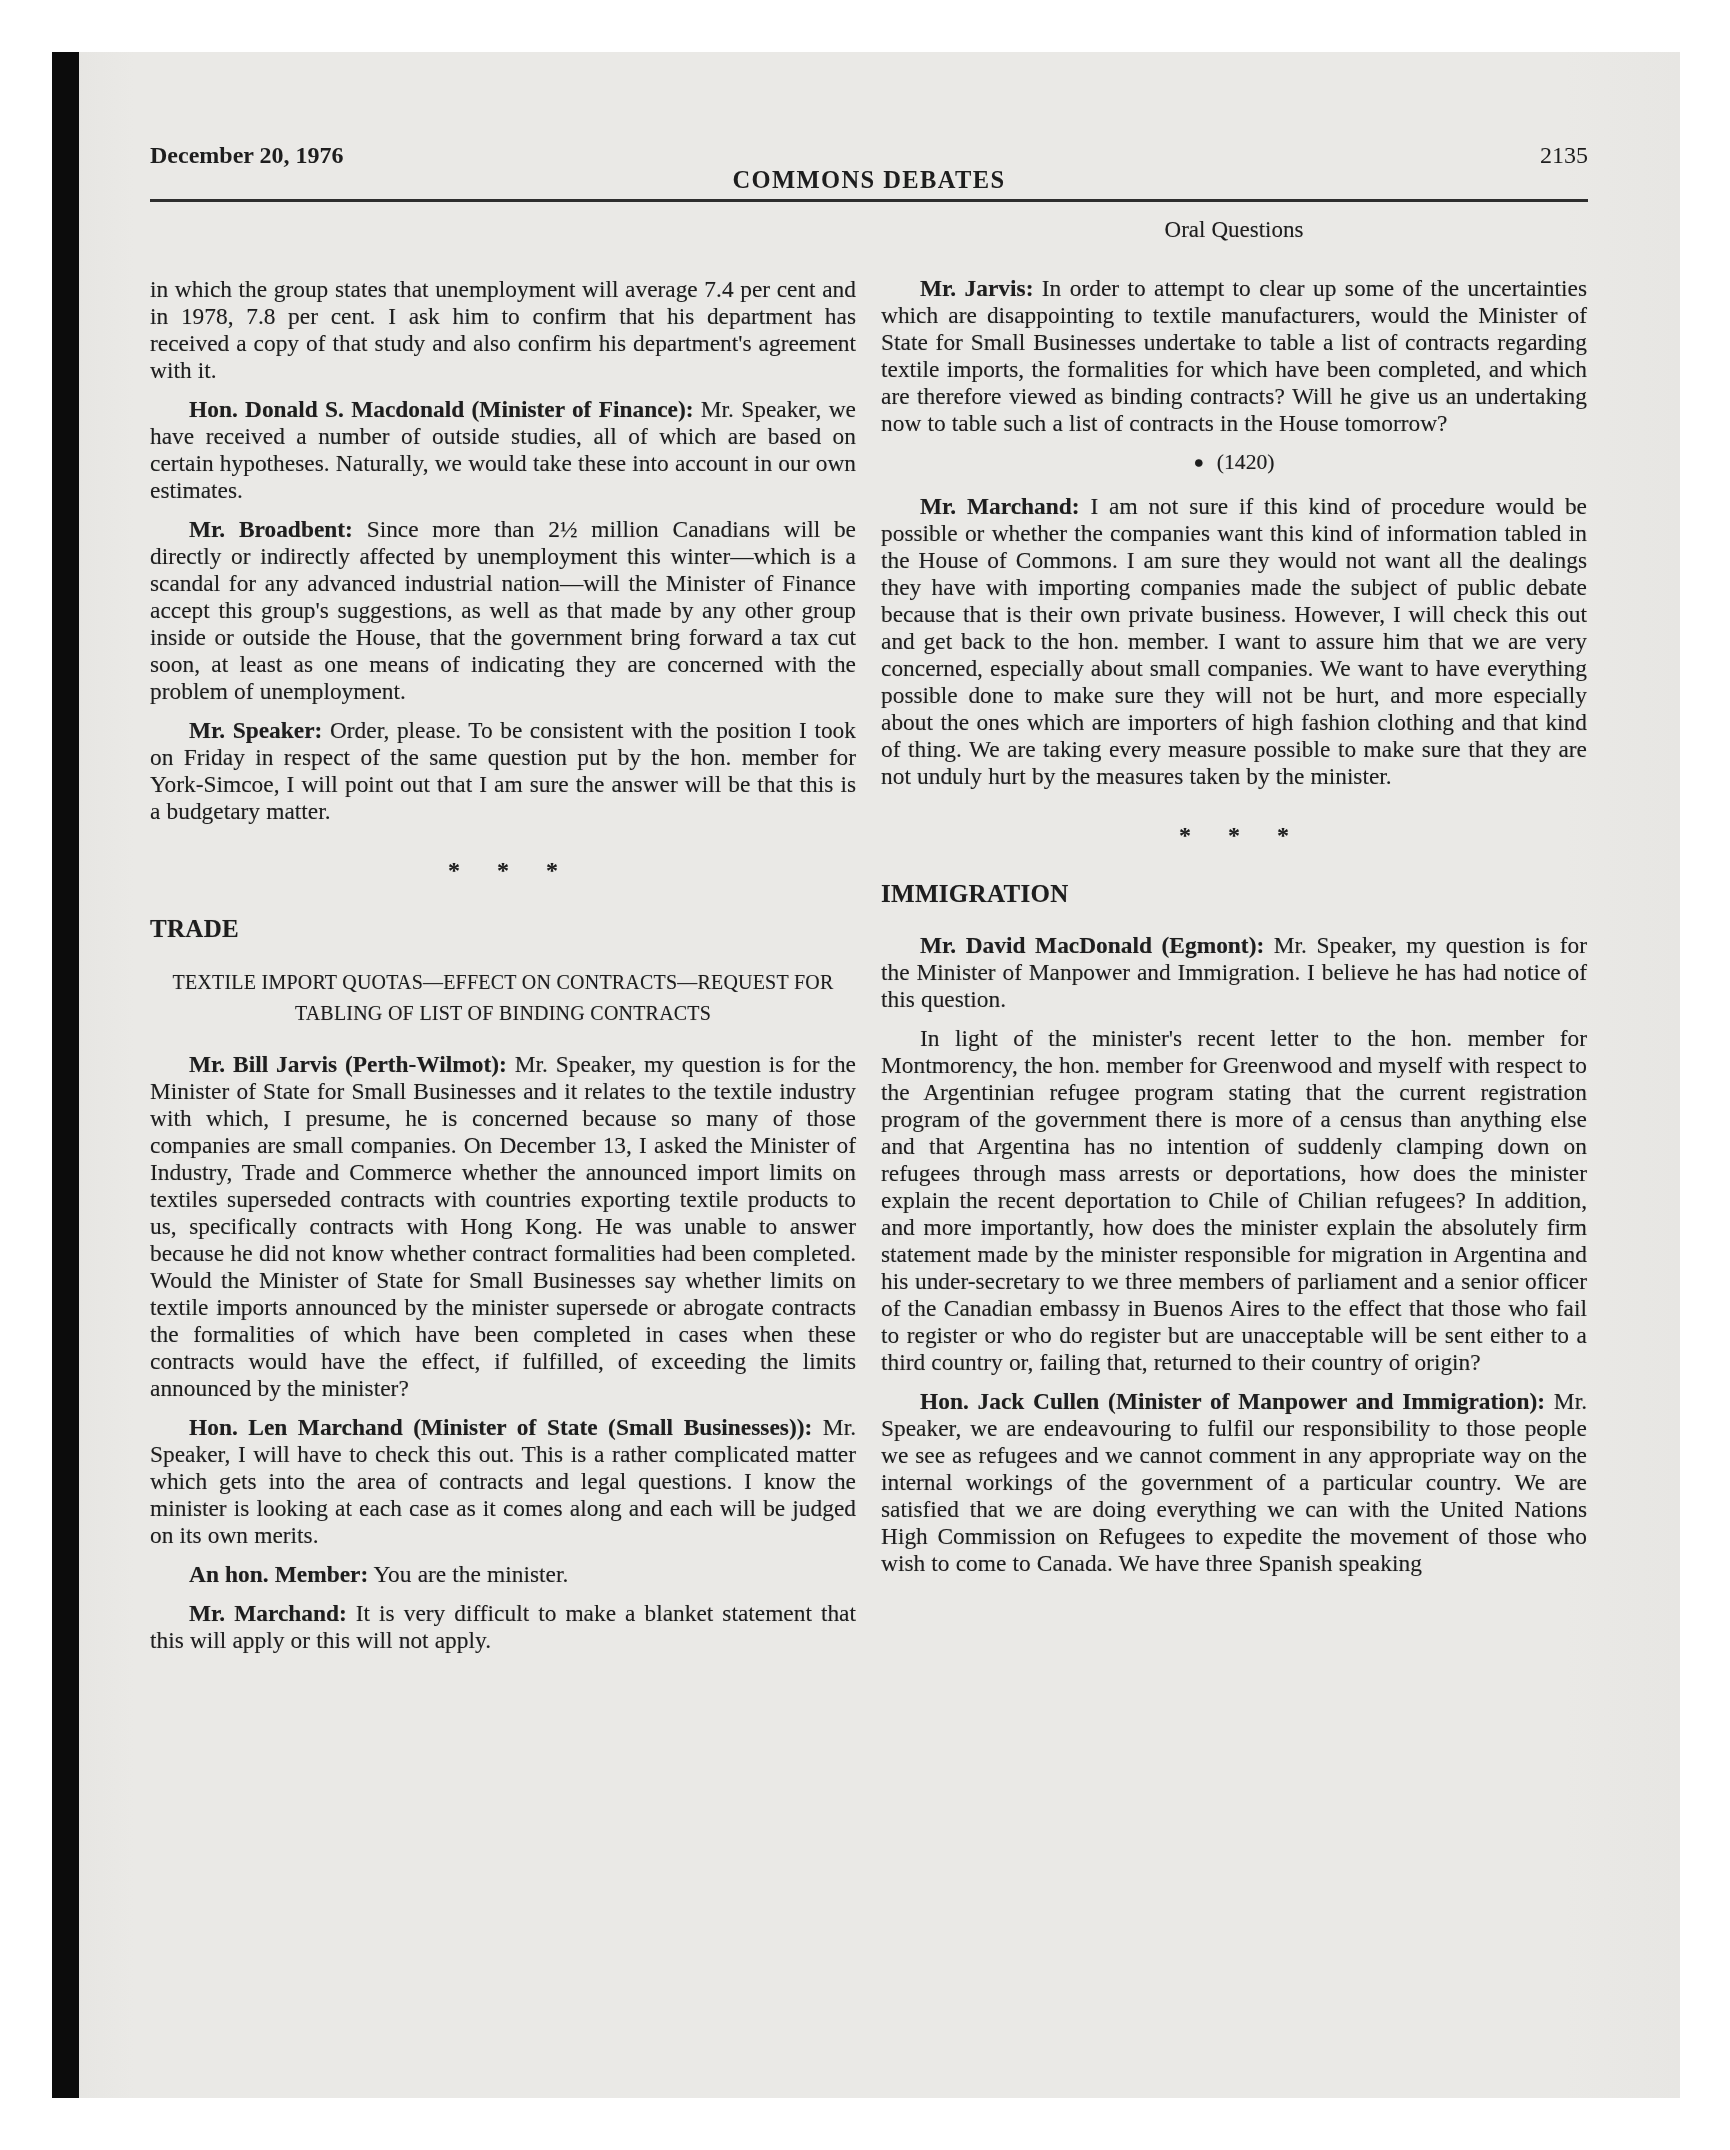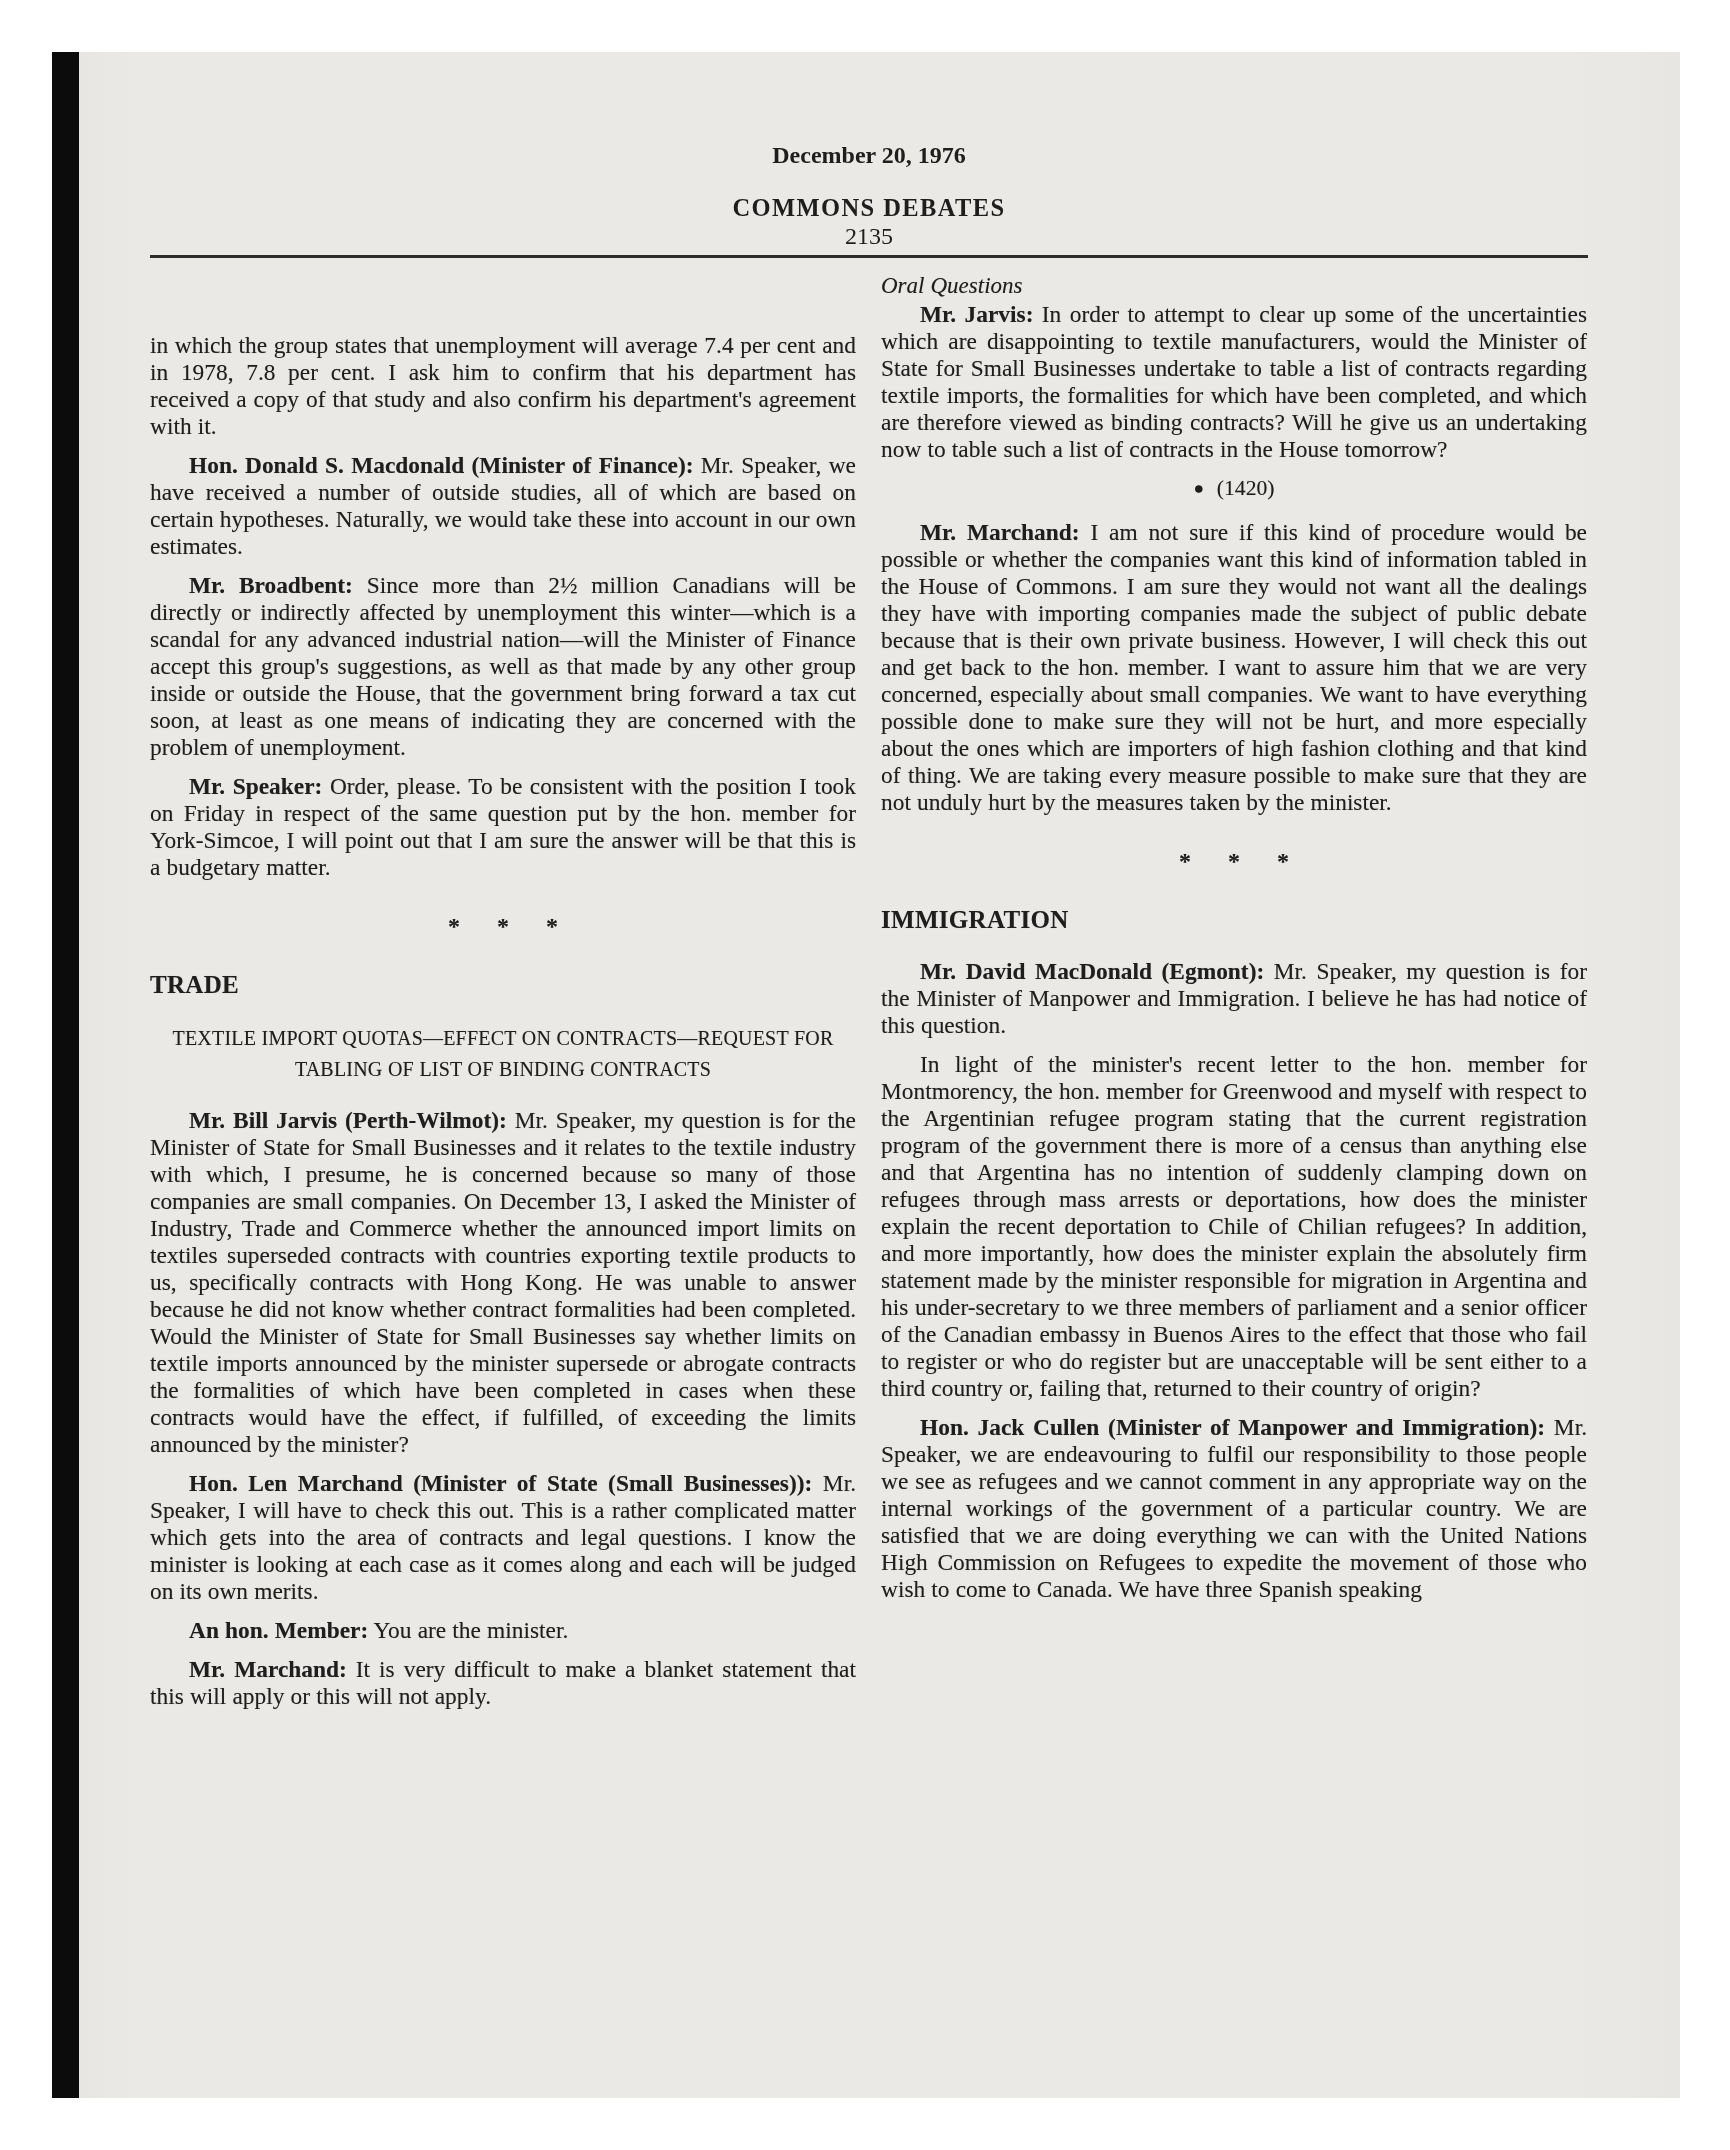--- a/index.html
+++ b/index.html
@@ -23,24 +23,23 @@
     background: #0c0c0c;
   }
   .content {
     position: absolute;
     left: 98px; top: 89px;
     width: 1438px;
     color: #1e1e1e;
   }
   .header-row {
     display: flex;
-    align-items: center;
+    align-items: flex-start;
     font-size: 24px;
     line-height: 28px;
-    flex-direction: column;
   }
   .header-date { font-weight: bold; flex: 1; text-align: left; }
   .header-title { font-weight: bold; flex: 1.4; text-align: center; letter-spacing: 1.4px; font-size: 24.5px; margin-top: 25px; }
   .header-pagenum { flex: 1; text-align: right; }
   .header-rule {
     margin-top: 4.9px;
     height: 2.8px;
     background: #2e2e2e;
   }
   .columns {
@@ -51,23 +50,23 @@
   .col {
     width: 706px;
     font-size: 23.4px;
     line-height: 27px;
     text-align: justify;
     word-spacing: 0.3px;
     text-shadow: 0 0 0.7px rgba(30,30,30,0.35);
   }
   .col-left { padding-top: 60px; }
   .running-head {
-    font-style: italic;
+    text-align: center;
     font-size: 23px;
-    margin-bottom: 2px;
+    margin-bottom: 32px;
     text-indent: 0;
   }
   .para { margin-bottom: 12px; text-indent: 39px; }
   .para.no-indent { text-indent: 0; }
   .speaker { font-weight: bold; margin-top: 40px; }
   .speaker:not(:empty)::after { content: " "; font-weight: normal; }
   .separator {
     text-align: center;
     font-weight: bold;
     font-size: 24px;

